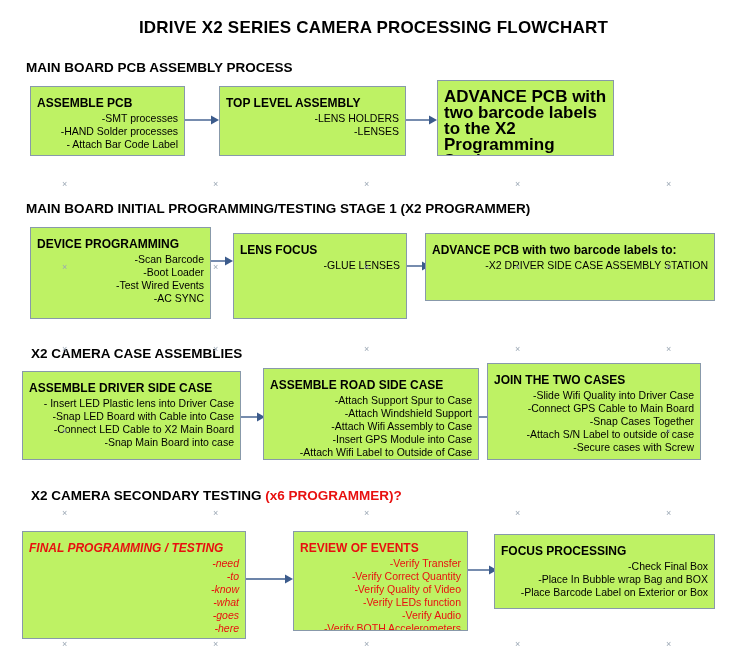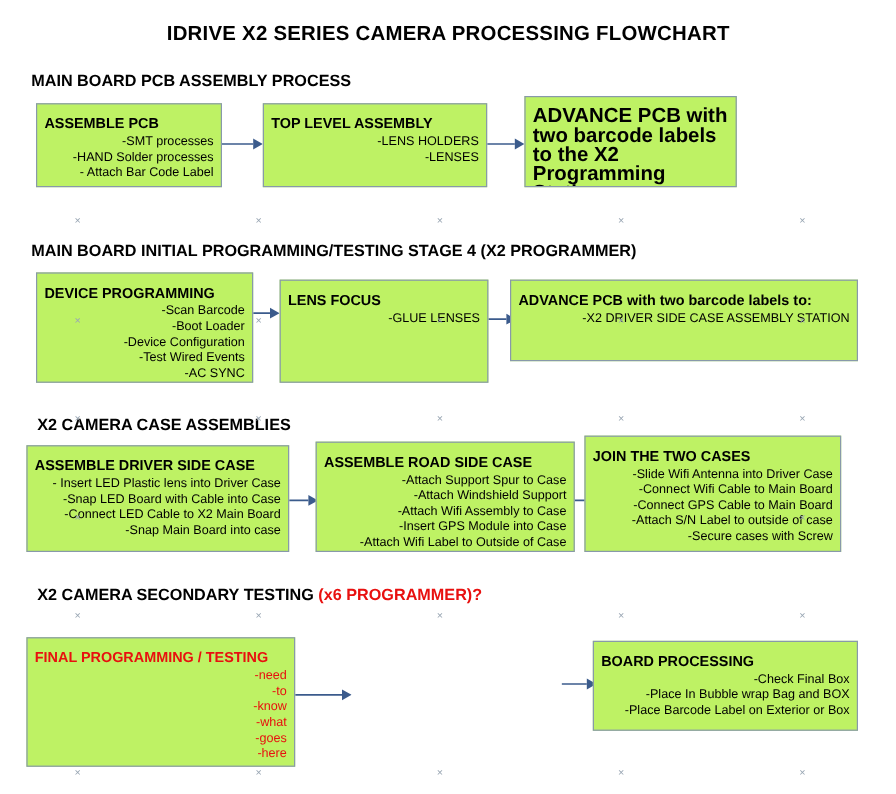--- a/index.html
+++ b/index.html
@@ -110,27 +110,26 @@
 
   <svg class="arrow" style="left:406px; top:113px;" width="31" height="14">
     <line x1="0" y1="7" x2="23" y2="7" stroke="#3b5b8c" stroke-width="1.4"></line>
     <polygon points="23,2.5 31,7 23,11.5" fill="#3b5b8c"></polygon>
   </svg>
 
   <div class="box bigtext" style="left:437px; top:80px; width:177px; height:76px; padding-top:8px;">
     <div class="hdr wrap">ADVANCE PCB with two barcode labels to the X2 Programming Station</div>
   </div>
 
-  <div class="section-head" style="left:26px; top:201px;">MAIN BOARD INITIAL PROGRAMMING/TESTING STAGE 4 (X2 PROGRAMMER)</div>
+  <div class="section-head" style="left:26px; top:201px;">MAIN BOARD INITIAL PROGRAMMING/TESTING STAGE 1 (X2 PROGRAMMER)</div>
 
   <div class="box" style="left:30px; top:227px; width:181px; height:92px;">
     <div class="hdr">DEVICE PROGRAMMING</div>
     <div class="li">-Scan Barcode</div>
     <div class="li">-Boot Loader</div>
-    <div class="li">-Device Configuration</div>
     <div class="li">-Test Wired Events</div>
     <div class="li">-AC SYNC</div>
   </div>
 
   <svg class="arrow" style="left:211px; top:254px;" width="22" height="14">
     <line x1="0" y1="7" x2="14" y2="7" stroke="#3b5b8c" stroke-width="1.4"></line>
     <polygon points="14,2.5 22,7 14,11.5" fill="#3b5b8c"></polygon>
   </svg>
 
   <div class="box" style="left:233px; top:233px; width:174px; height:86px;">
@@ -172,54 +171,64 @@
     <div class="li">-Attach Wifi Label to Outside of Case</div>
   </div>
 
   <svg class="arrow" style="left:479px; top:410px;" width="22" height="14">
     <line x1="0" y1="7" x2="14" y2="7" stroke="#3b5b8c" stroke-width="1.4"></line>
     <polygon points="14,2.5 22,7 14,11.5" fill="#3b5b8c"></polygon>
   </svg>
 
   <div class="box" style="left:487px; top:363px; width:214px; height:97px;">
     <div class="hdr">JOIN THE TWO CASES</div>
-    <div class="li">-Slide Wifi Antenna into Driver Case</div>
-    <div class="li">-Connect Wifi Cable to Main Board</div>
+    <div class="li">-Slide Wifi Quality into Driver Case</div>
     <div class="li">-Connect GPS Cable to Main Board</div>
+    <div class="li">-Snap Cases Together</div>
     <div class="li">-Attach S/N Label to outside of case</div>
     <div class="li">-Secure cases with Screw</div>
   </div>
 
   <div class="section-head" style="left:31px; top:488px;text-align:center;">
     <span>X2 CAMERA SECONDARY TESTING </span><span class="accent">(x6 PROGRAMMER)?</span>
   </div>
 
-  <div class="box red" style="left:22px; top:531px; width:224px; height:108px;">
+  <div class="box red" style="left:22px; top:531px; width:224px; height:108px;font-style:italic;">
     <div class="hdr">FINAL PROGRAMMING / TESTING</div>
     <div class="li">-need</div>
     <div class="li">-to</div>
     <div class="li">-know</div>
     <div class="li">-what</div>
     <div class="li">-goes</div>
     <div class="li">-here</div>
   </div>
 
   <svg class="arrow" style="left:246px; top:572px;" width="47" height="14">
     <line x1="0" y1="7" x2="39" y2="7" stroke="#3b5b8c" stroke-width="1.4"></line>
     <polygon points="39,2.5 47,7 39,11.5" fill="#3b5b8c"></polygon>
   </svg>
 
+  <div class="box red" style="left:293px; top:531px; width:175px; height:100px;">
+    <div class="hdr">REVIEW OF EVENTS</div>
+    <div class="li">-Verify Transfer</div>
+    <div class="li">-Verify Correct Quantity</div>
+    <div class="li">-Verify Quality of Video</div>
+    <div class="li">-Verify LEDs function</div>
+    <div class="li">-Verify Audio</div>
+    <div class="li">-Verify BOTH Accelerometers</div>
+
+  </div>
 
   <svg class="arrow" style="left:468px; top:563px;" width="29" height="14">
     <line x1="0" y1="7" x2="21" y2="7" stroke="#3b5b8c" stroke-width="1.4"></line>
     <polygon points="21,2.5 29,7 21,11.5" fill="#3b5b8c"></polygon>
   </svg>
 
   <div class="box" style="left:494px; top:534px; width:221px; height:75px;">
-    <div class="hdr">BOARD PROCESSING</div>
+    <div class="hdr">FOCUS PROCESSING</div>
     <div class="li">-Check Final Box</div>
     <div class="li">-Place In Bubble wrap Bag and BOX</div>
     <div class="li">-Place Barcode Label on Exterior or Box</div>
   </div>
 
   <div class="tick" style="left:62px; top:180px;">×</div>
   <div class="tick" style="left:213px; top:180px;">×</div>
   <div class="tick" style="left:364px; top:180px;">×</div>
   <div class="tick" style="left:515px; top:180px;">×</div>
   <div class="tick" style="left:666px; top:180px;">×</div>

